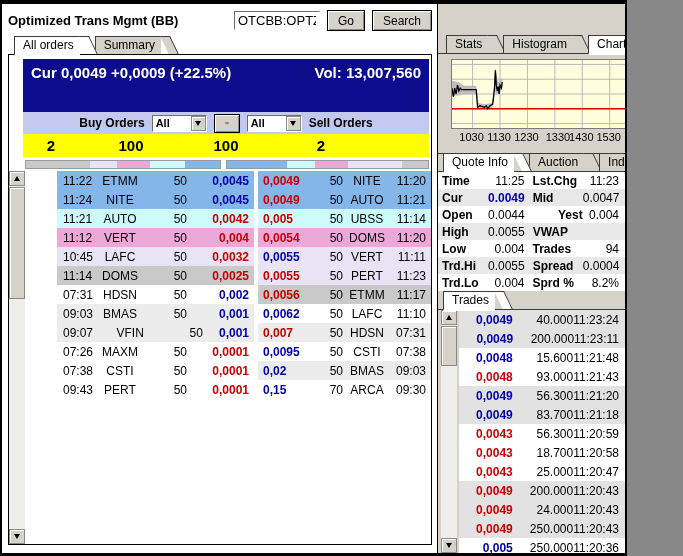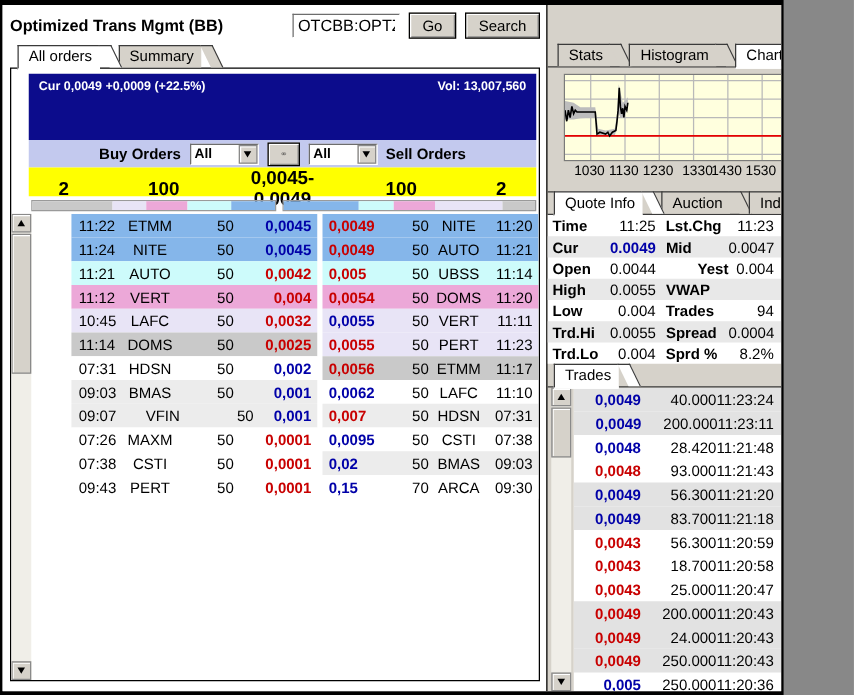--- a/index.html
+++ b/index.html
@@ -22,21 +22,21 @@
        border-left:1px solid #3a3a3a;padding:2px 6px 2px 8px;font-size:12px;line-height:13px;
        margin-right:15px;white-space:nowrap;}
   .tab::after{content:"";position:absolute;top:-1px;bottom:0;right:-9px;width:9px;background:inherit;
        border-top:1px solid #3a3a3a;border-right:1px solid #3a3a3a;
        transform:skewX(26deg);transform-origin:left top;}
   .tab.active{background:#fff;z-index:3;border-bottom:2px solid #fff;margin-bottom:-2px;}
   
   .ob-panel{margin-left:6px;width:424px;height:491px;border:1px solid #000;background:#fff;
             display:flex;flex-direction:column;overflow:hidden;position:relative;z-index:1;}
   .ob-head{margin:4px 2px 0 14px;}
-  .ob-blue{height:53px;color:#fff;font-size:10px;font-weight:bold;display:flex;
+  .ob-blue{height:53px;color:#fff;font-size:15px;font-weight:bold;display:flex;
            justify-content:space-between;padding:5px 8px;}
   .ob-peri{height:22px;display:flex;align-items:center;justify-content:center;gap:7px;font-size:12px;font-weight:bold;}
   .dd{display:flex;width:55px;height:17px;background:#fff;border:1px solid;border-color:#6d6d6d #fff #fff #6d6d6d;}
   .dd .val{flex:1;font-size:11px;font-weight:bold;padding:1px 3px;}
   .dd .ddbtn{width:15px;background:#D6D2CA;border:1px solid #8a8a8a;box-shadow:inset 1px 1px 0 #fff;
              display:flex;align-items:center;justify-content:center;}
   .tri-dn{width:0;height:0;border-left:3px solid transparent;border-right:3px solid transparent;border-top:5px solid #000;}
   .tri-up{width:0;height:0;border-left:3px solid transparent;border-right:3px solid transparent;border-bottom:5px solid #000;}
   .linkbtn{width:26px;height:19px;display:flex;align-items:center;justify-content:center;}
   .ob-yellow{height:23px;display:grid;grid-template-columns:56px 104px 1fr 104px 56px;
@@ -132,21 +132,20 @@
             <span class="val">All</span>
             <span class="ddbtn">
                 <span class="tri-dn"></span>
               </span>
           </span>
           <span>Sell Orders</span>
         </div>
         <div class="ob-yellow" id="ob-yellow" style="background: rgb(255, 255, 0);">
           <span>2</span>
           <span>100</span>
-          <span>0,0045-0,0049</span>
           <span>100</span>
           <span>2</span>
         </div>
       </div>
 
       <div class="gradrow">
         <div class="gradbar lft" id="depth-left">
             <div class="seg" style="flex-grow: 33; background: rgb(201, 201, 201);"></div>
             <div class="seg" style="flex-grow: 14; background: rgb(232, 228, 246);"></div>
             <div class="seg" style="flex-grow: 17; background: rgb(236, 168, 216);"></div>
@@ -446,21 +445,21 @@
             <span class="tvol">40.000</span>
             <span class="ttime">11:23:24</span>
           </div>
           <div class="trow" style="background: rgb(226, 226, 226);">
             <span class="tprice" style="color: rgb(0, 0, 168);">0,0049</span>
             <span class="tvol">200.000</span>
             <span class="ttime">11:23:11</span>
           </div>
           <div class="trow">
             <span class="tprice" style="color: rgb(0, 0, 168);">0,0048</span>
-            <span class="tvol">28.420</span>
+            <span class="tvol">15.600</span>
             <span class="ttime">11:21:48</span>
           </div>
           <div class="trow">
             <span class="tprice" style="color: rgb(200, 0, 0);">0,0048</span>
             <span class="tvol">93.000</span>
             <span class="ttime">11:21:43</span>
           </div>
           <div class="trow" style="background: rgb(226, 226, 226);">
             <span class="tprice" style="color: rgb(0, 0, 168);">0,0049</span>
             <span class="tvol">56.300</span>

